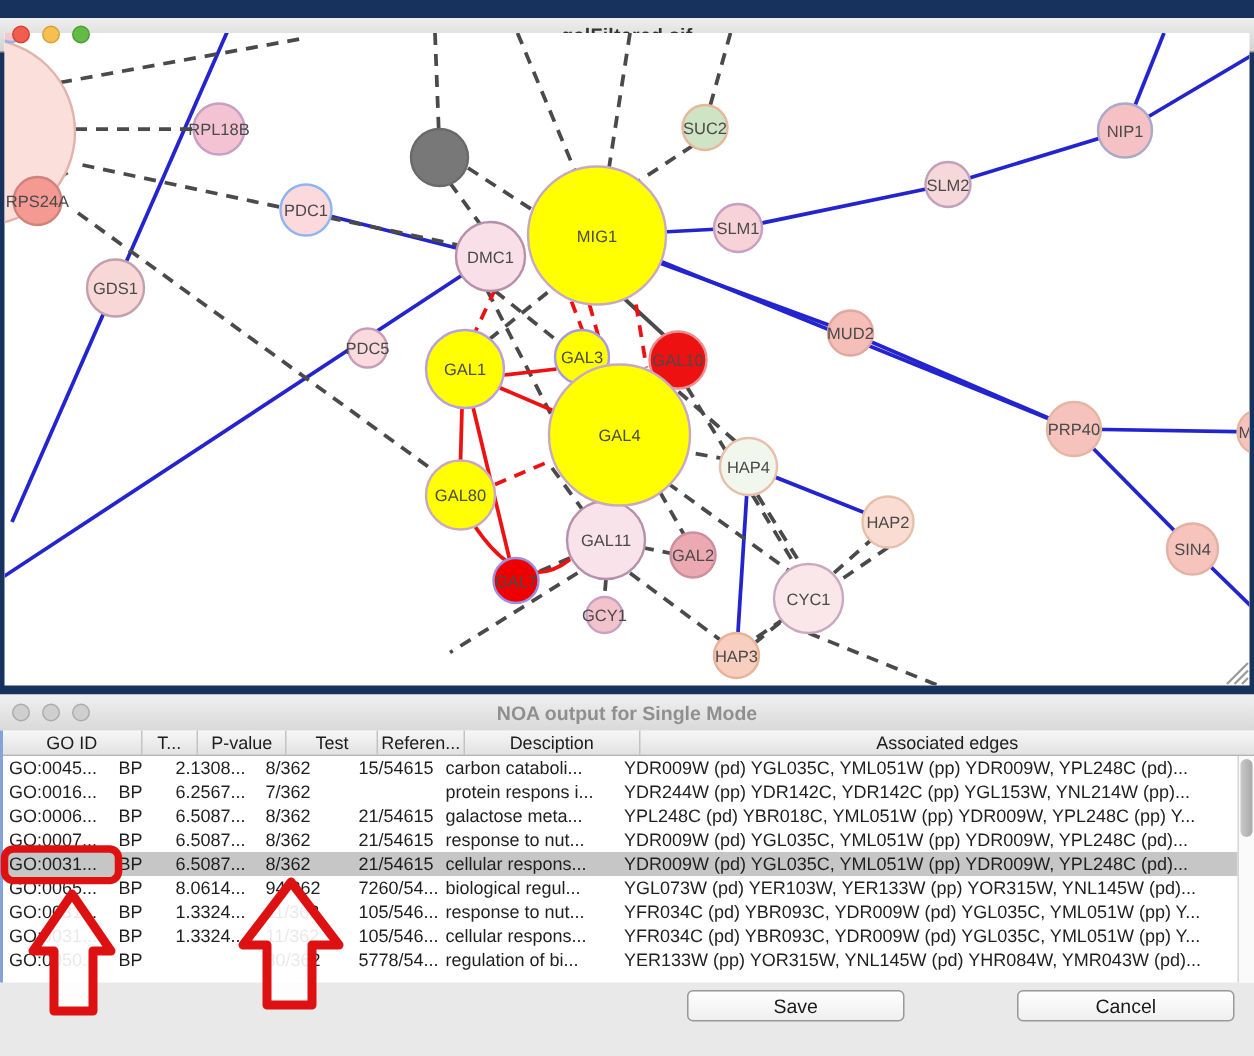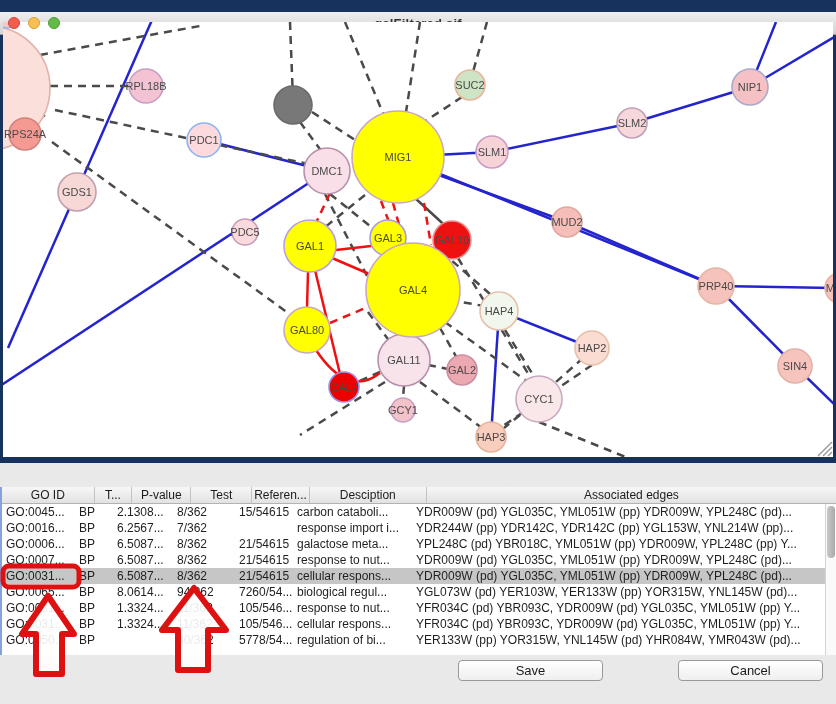--- a/index.html
+++ b/index.html
@@ -221,20 +221,28 @@
         <g stroke="#9a9a9a" stroke-width="1.5">
         <line x1="818" y1="456" x2="832" y2="442"></line>
         <line x1="823" y1="456" x2="832" y2="447"></line>
         <line x1="828" y1="456" x2="832" y2="452"></line>
       </g>
       </svg>
   </div>
 </div>
 
 <div class="noa-window">
+  <div class="noa-titlebar">
+    <div class="lights">
+      <div class="light inactive"></div>
+      <div class="light inactive"></div>
+      <div class="light inactive"></div>
+    </div>
+    <div class="title">NOA output for Single Mode</div>
+  </div>
 
   <div class="table-wrap">
     <div class="thead" id="thead">
         <div class="th" style="width: 94px;">GO ID</div>
         <div class="th" style="width: 38px;">T...</div>
         <div class="th" style="width: 60px;">P-value</div>
         <div class="th" style="width: 62px;">Test</div>
         <div class="th" style="width: 58px;">Referen...</div>
         <div class="th" style="width: 119px;">Desciption</div>
         <div class="th" style="width: 415px;">Associated edges</div>
@@ -248,21 +256,21 @@
           <div class="td" style="width: 58px;">15/54615</div>
           <div class="td" style="width: 119px;">carbon cataboli...</div>
           <div class="td" style="width: 415px;">YDR009W (pd) YGL035C, YML051W (pp) YDR009W, YPL248C (pd)...</div>
         </div>
         <div class="trow">
           <div class="td" style="width: 73px;">GO:0016...</div>
           <div class="td" style="width: 38px;">BP</div>
           <div class="td" style="width: 60px;">6.2567...</div>
           <div class="td" style="width: 62px;">7/362</div>
           <div class="td" style="width: 58px; margin-top: 40px;">10/54615</div>
-          <div class="td" style="width: 119px;">response import i...</div>
+          <div class="td" style="width: 119px;">protein respons i...</div>
           <div class="td" style="width: 415px;">YDR244W (pp) YDR142C, YDR142C (pp) YGL153W, YNL214W (pp)...</div>
         </div>
         <div class="trow">
           <div class="td" style="width: 73px;">GO:0006...</div>
           <div class="td" style="width: 38px;">BP</div>
           <div class="td" style="width: 60px;">6.5087...</div>
           <div class="td" style="width: 62px;">8/362</div>
           <div class="td" style="width: 58px;">21/54615</div>
           <div class="td" style="width: 119px;">galactose meta...</div>
           <div class="td" style="width: 415px;">YPL248C (pd) YBR018C, YML051W (pp) YDR009W, YPL248C (pp) Y...</div>

